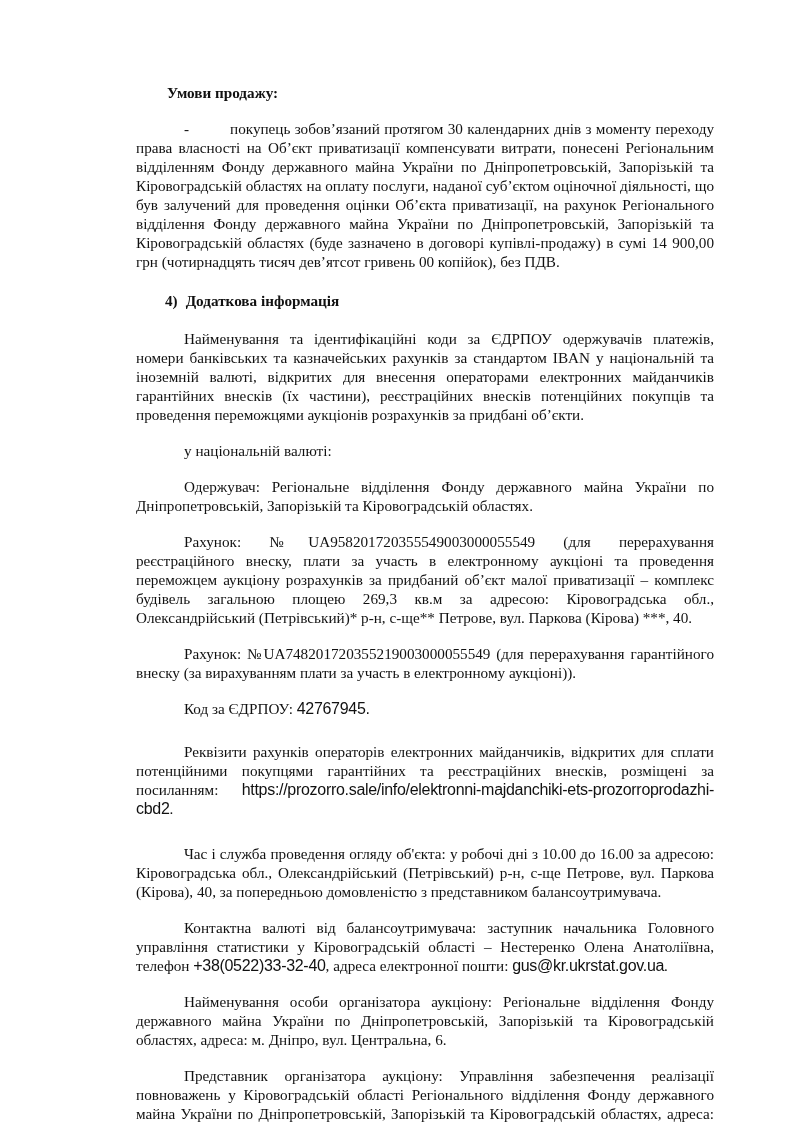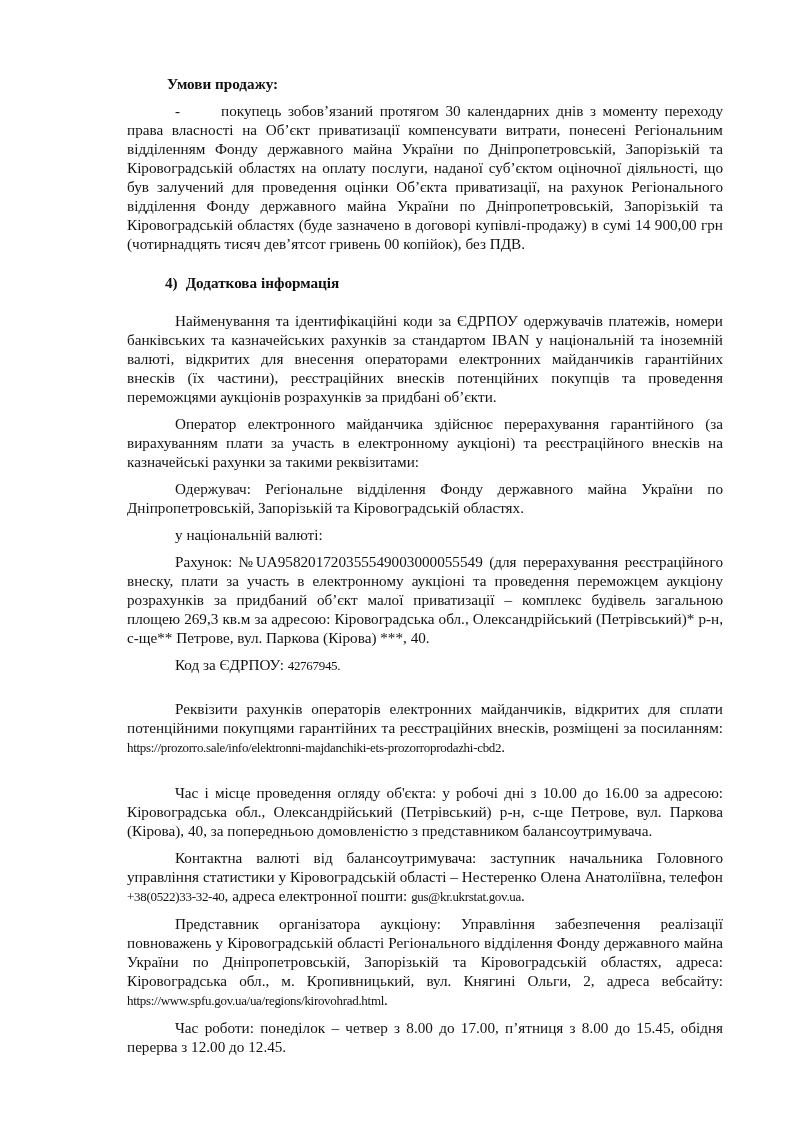--- a/index.html
+++ b/index.html
@@ -7,63 +7,64 @@
   .page {
     position: absolute;
     left: 119px;
     top: 66px;
     width: 612px;
     font-family: "Liberation Serif", "DejaVu Serif", serif;
     font-size: 15.2px;
     line-height: 19px;
     color: #111;
   }
-  p { margin: 8px; text-align: justify; }
+  p { margin: 17px; text-align: justify; }
   .indent { text-indent: 48px; }
   .b { font-weight: normal; }
   .h-sale { margin-left: 48px; font-weight: bold; }
   .bullet-line { text-indent: 48px; }
   .bullet-dash { display: inline-block; width: 46px; text-indent: 0; }
   .section-head { margin-top: 20px; margin-left: 46px; font-weight: bold; }
   .section-head .num { font-weight: bold; margin-right: 8px; }
   .gap-s { margin-top: 19px; }
   .gap-m { margin-top: 24px; }
   .gap-l { margin-top: 26px; }
-  .mono { font-family: Liberation Serif, serif; font-size: 13px; letter-spacing: -0.3px; }
+  .mono { font-family: Liberation Sans, sans-serif; font-size: 16px; letter-spacing: -0.3px; }
   a.link { color: #111; text-decoration: none; }
 </style>
 </head>
 <body>
 
 <div class="page">
 
   <p class="h-sale">Умови продажу:</p>
   <p class="bullet-line"><span class="bullet-dash">-</span><span>покупець зобов’язаний протягом 30 календарних днів з моменту переходу права власності на Об’єкт приватизації компенсувати витрати, понесені Регіональним відділенням Фонду державного майна України по Дніпропетровській, Запорізькій та Кіровоградській областях на оплату послуги, наданої суб’єктом оціночної діяльності, що був залучений для проведення оцінки Об’єкта приватизації, на рахунок Регіонального відділення Фонду державного майна України по Дніпропетровській, Запорізькій та Кіровоградській областях (буде зазначено в договорі купівлі-продажу) в сумі 14 900,00 грн (чотирнадцять тисяч дев’ятсот гривень 00 копійок), без ПДВ.</span></p>
 
   <p class="section-head"><span class="num">4)</span><span>Додаткова інформація</span></p>
 
   <p class="indent b gap-s">Найменування та ідентифікаційні коди за ЄДРПОУ одержувачів платежів, номери банківських та казначейських рахунків за стандартом IBAN у національній та іноземній валюті, відкритих для внесення операторами електронних майданчиків гарантійних внесків (їх частини), реєстраційних внесків потенційних покупців та проведення переможцями аукціонів розрахунків за придбані об’єкти.</p>
 
-  <p class="indent">Оператор електронного майданчика здійснює перерахування гарантійного (за вирахуванням плати за участь в електронному аукціоні) та реєстраційного внесків на казначейські рахунки за такими реквізитами:</p>
+
+  <p class="indent"><span class="b">у національній валюті</span><span>:</span></p>
 
   <p class="indent"><span class="b">Одержувач:</span> <span>Регіональне відділення Фонду державного майна України по Дніпропетровській, Запорізькій та Кіровоградській областях.</span></p>
 
-  <p class="indent"><span class="b">у національній валюті</span><span>:</span></p>
-
   <p class="indent"><span class="b">Рахунок:</span> <span>№UA958201720355549003000055549</span> <span>(для перерахування реєстраційного внеску, плати за участь в електронному аукціоні та проведення переможцем аукціону розрахунків за придбаний об’єкт малої приватизації – комплекс будівель загальною площею 269,3 кв.м за адресою: Кіровоградська обл., Олександрійський (Петрівський)* р-н, с-ще** Петрове, вул. Паркова (Кірова) ***, 40.</span></p>
 
+  <p class="indent"><span class="b">Рахунок:</span> <span>№UA748201720355219003000055549</span> <span>(для перерахування гарантійного внеску (за вирахуванням плати за участь в електронному аукціоні)).</span></p>
 
 
   <p class="indent"><span class="b">Код за ЄДРПОУ:</span> <span class="mono">42767945.</span></p>
 
 
   <p class="indent gap-m"><span class="b">Реквізити рахунків операторів електронних майданчиків, відкритих для сплати потенційними покупцями гарантійних та реєстраційних внесків, розміщені за посиланням:</span> <a class="link mono">https://prozorro.sale/info/elektronni-majdanchiki-ets-prozorroprodazhi-cbd2</a><span>.</span></p>
 
-  <p class="indent gap-l"><span class="b">Час і місце проведення огляду об'єкта</span><span>: у робочі дні з 10.00 до 16.00 за адресою: Кіровоградська обл., Олександрійський (Петрівський) р-н, с-ще Петрове, вул. Паркова (Кірова), 40, за попередньою домовленістю з представником балансоутримувача.</span></p>
+  <p class="indent gap-l"><span class="b">Час і служба проведення огляду об'єкта</span><span>: у робочі дні з 10.00 до 16.00 за адресою: Кіровоградська обл., Олександрійський (Петрівський) р-н, с-ще Петрове, вул. Паркова (Кірова), 40, за попередньою домовленістю з представником балансоутримувача.</span></p>
 
   <p class="indent"><span class="b">Контактна валюті від балансоутримувача:</span> <span>заступник начальника Головного управління статистики у Кіровоградській області – Нестеренко Олена Анатоліївна, телефон</span> <span class="mono">+38(0522)33-32-40</span><span>, адреса електронної пошти:</span> <a class="link mono">gus@kr.ukrstat.gov.ua</a><span>.</span></p>
 
+  <p class="indent"><span class="b">Найменування особи організатора аукціону:</span> <span>Регіональне відділення Фонду державного майна України по Дніпропетровській, Запорізькій та Кіровоградській областях, адреса: м. Дніпро, вул. Центральна, 6.</span></p>
 
   <p class="indent"><span class="b">Представник організатора аукціону:</span> <span>Управління забезпечення реалізації повноважень у Кіровоградській області Регіонального відділення Фонду державного майна України по Дніпропетровській, Запорізькій та Кіровоградській областях, адреса: Кіровоградська обл., м. Кропивницький, вул. Княгині Ольги, 2, адреса вебсайту:</span> <a class="link mono">https://www.spfu.gov.ua/ua/regions/kirovohrad.html</a><span>.</span></p>
 
   <p class="indent">Час роботи: понеділок – четвер з 8.00 до 17.00, п’ятниця з 8.00 до 15.45, обідня перерва з 12.00 до 12.45.</p>
 
 </div>
 
 </body></html>

